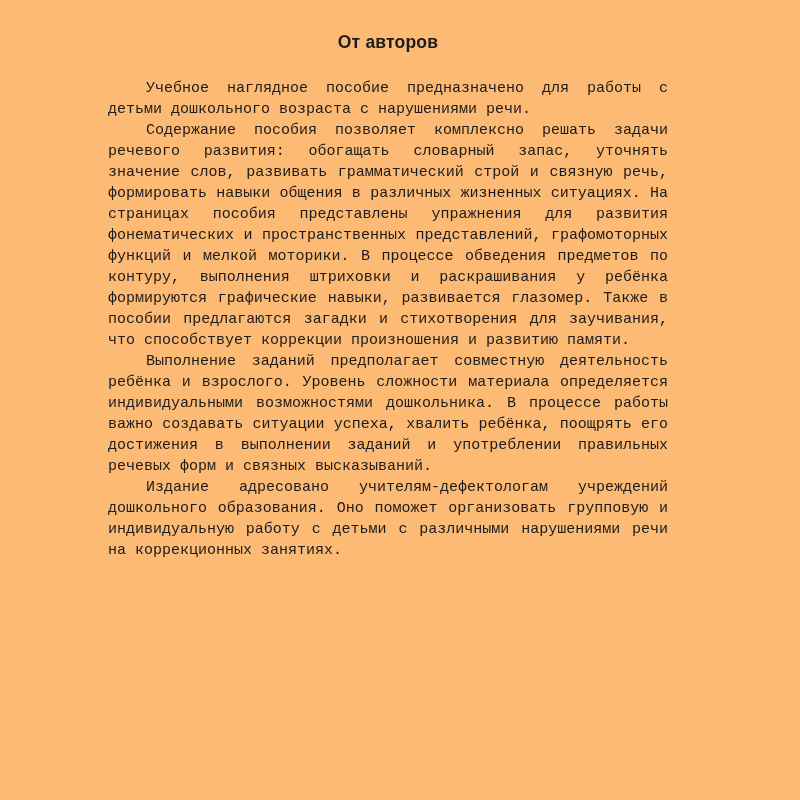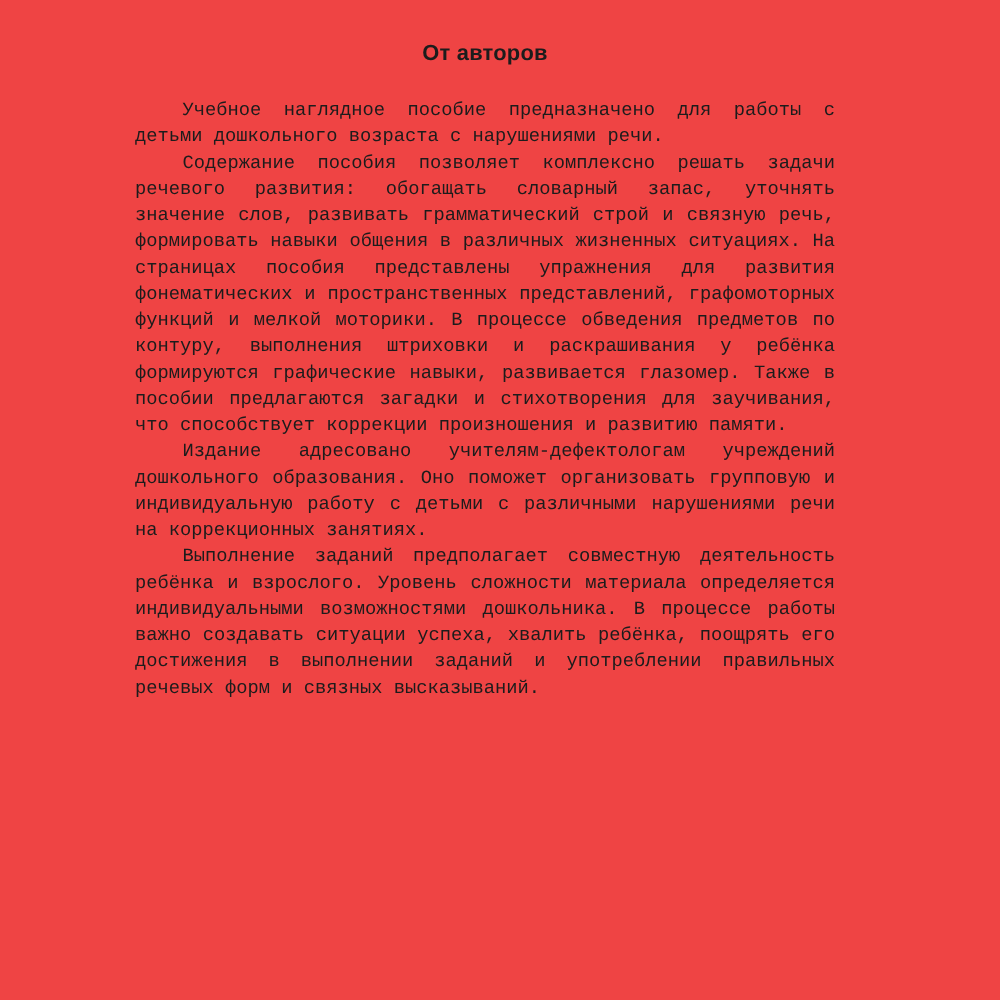--- a/index.html
+++ b/index.html
@@ -6,21 +6,21 @@
     html, body {
       width: 800px;
       height: 800px;
       background: #ffffff;
       font-family: "Liberation Sans", sans-serif;
     }
     .page {
       position: relative;
       width: 800px;
       height: 800px;
-      background: #ef4444;
+      background: #fdba74;
       overflow: hidden;
     }
     .content {
       position: absolute;
       left: 108px;
       top: 33px;
       width: 560px;
     }
     .page-title {
       font-size: 17.5px;
@@ -43,17 +43,17 @@
   </style>
 </head>
 <body>
 
 <div class="page">
   <div class="content">
     <h1 class="page-title">От авторов</h1>
     <div class="body-text">
       <p>Учебное наглядное пособие предназначено для работы с детьми дошкольного возраста с нарушениями речи.</p>
       <p>Содержание пособия позволяет комплексно решать задачи речевого развития: обогащать словарный запас, уточнять значение слов, развивать грамматический строй и связную речь, формировать навыки общения в различных жизненных ситуациях. На страницах пособия представлены упражнения для развития фонематических и пространственных представлений, графомоторных функций и мелкой моторики. В процессе обведения предметов по контуру, выполнения штриховки и раскрашивания у ребёнка формируются графические навыки, развивается глазомер. Также в пособии предлагаются загадки и стихотворения для заучивания, что способствует коррекции произношения и развитию памяти.</p>
+      <p>Выполнение заданий предполагает совместную деятельность ребёнка и взрослого. Уровень сложности материала определяется индивидуальными возможностями дошкольника. В процессе работы важно создавать ситуации успеха, хвалить ребёнка, поощрять его достижения в выполнении заданий и употреблении правильных речевых форм и связных высказываний.</p>
       <p>Издание адресовано учителям-дефектологам учреждений дошкольного образования. Оно поможет организовать групповую и индивидуальную работу с детьми с различными нарушениями речи на коррекционных занятиях.</p>
-      <p>Выполнение заданий предполагает совместную деятельность ребёнка и взрослого. Уровень сложности материала определяется индивидуальными возможностями дошкольника. В процессе работы важно создавать ситуации успеха, хвалить ребёнка, поощрять его достижения в выполнении заданий и употреблении правильных речевых форм и связных высказываний.</p>
     </div>
   </div>
 </div>
 
 </body></html>

